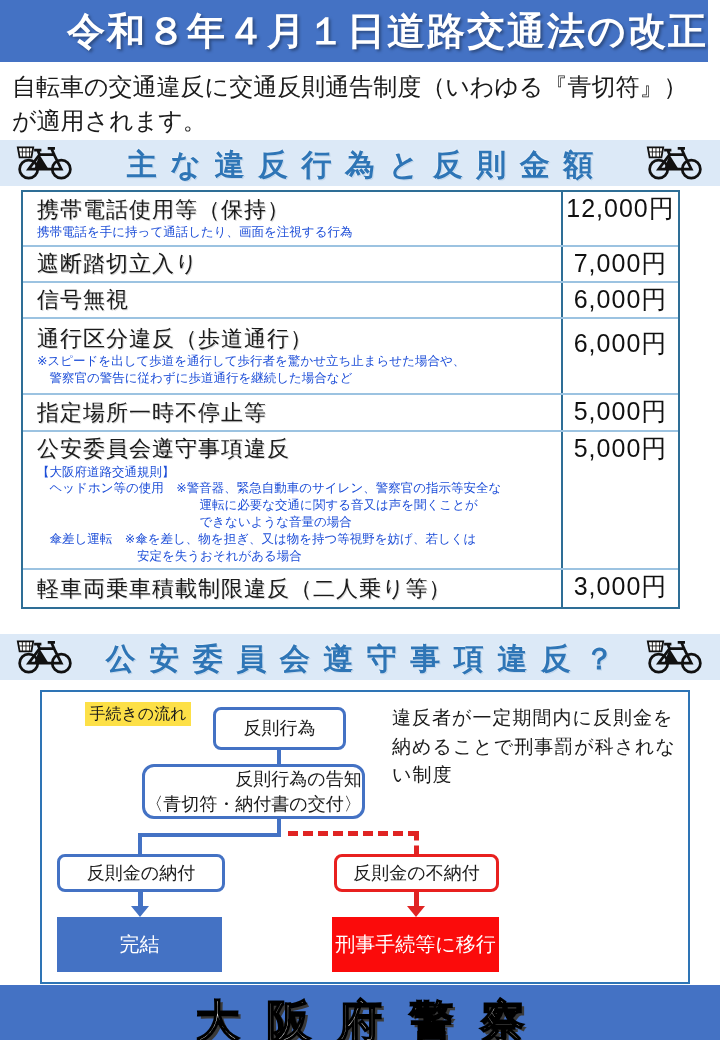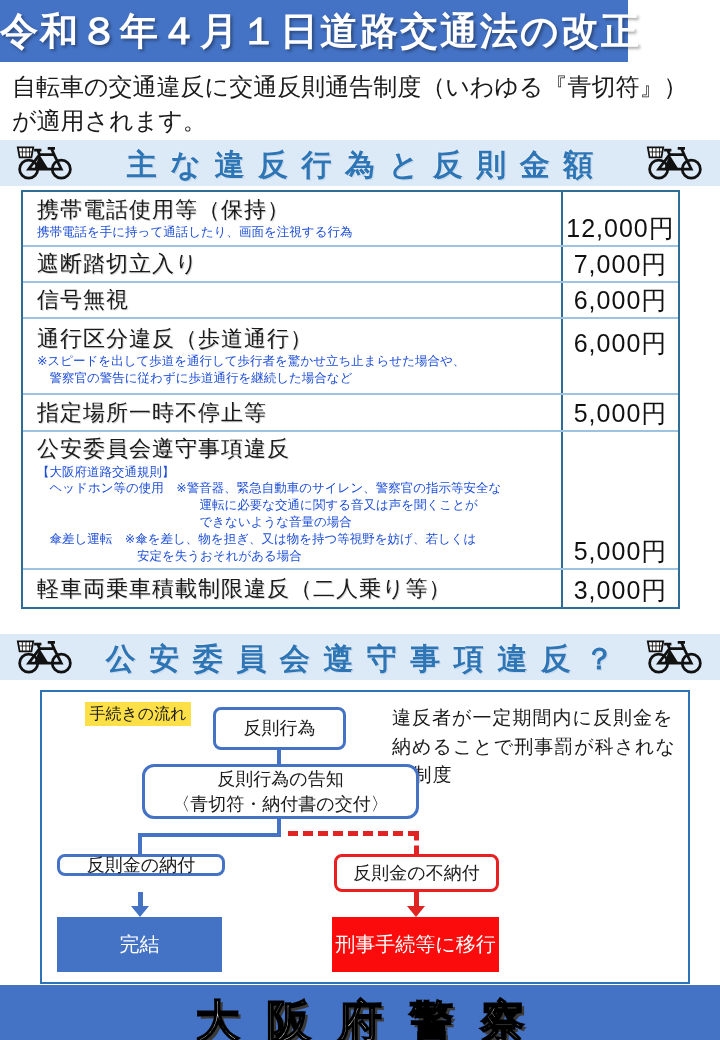--- a/index.html
+++ b/index.html
@@ -4,22 +4,22 @@
 <style>
   html,body{margin:0;padding:0;background:#e8e8e8;}
   .page{
     position:relative;width:720px;height:1040px;margin:0 auto;background:#fff;
     font-family:"Liberation Sans","DejaVu Sans",sans-serif;color:#111;overflow:hidden;
   }
   .pre{white-space:pre-line;}
 
   
   .header{
-    position:absolute;left:0;top:0;width:628px;height:62px;background:#4472c4;
-    display:flex;align-items:center;justify-content:flex-start;
+    position:absolute;left:0;top:0;width:708px;height:62px;background:#4472c4;
+    display:flex;align-items:center;justify-content:flex-end;
   }
   .header .title{
     color:#fff;font-size:38px;font-weight:bold;letter-spacing:2px;
     text-shadow:2px 2px 3px rgba(0,0,0,.35);white-space:nowrap;
   }
 
   
   .intro{
     position:absolute;left:0;top:62px;width:720px;height:78px;background:#fff;
     box-sizing:border-box;padding:8px 10px 0 12px;
@@ -41,21 +41,21 @@
   
   .vtable{
     position:absolute;left:21px;top:190px;width:659px;box-sizing:border-box;
     border:2px solid #2e6e96;background:#fff;
   }
   .vrow{display:flex;box-sizing:border-box;border-top:2px solid #9cc3e1;}
   .vrow:first-child{border-top:none;}
   .vcell-main{flex:1;box-sizing:border-box;padding:3px 8px 3px 14px;display:flex;flex-direction:column;justify-content:center;}
   .vcell-fine{
     flex:0 0 117px;box-sizing:border-box;border-left:2px solid #2e6e96;
-    display:flex;align-items:flex-end;justify-content:center;
+    display:flex;align-items:flex-start;justify-content:center;
   }
   .vtitle{font-size:22px;color:#1a1a1a;letter-spacing:1px;line-height:1.25;text-shadow:1px 1px 0 #d8d8d8;}
   .vnote{font-size:12.5px;color:#1d4ed8;line-height:1.35;margin-top:1px;}
   .vfine{font-size:25px;color:#111;letter-spacing:1px;}
   .h57{min-height:53px;} .h40{min-height:36px;} .h80{min-height:76px;}
   .h41{min-height:37px;} .h138{min-height:134px;} .h43{min-height:39px;}
 
   
   .flow{
     position:absolute;left:40px;top:690px;width:650px;height:294px;box-sizing:border-box;
@@ -68,22 +68,22 @@
   }
   .flow-desc{
     position:absolute;left:350px;top:12px;width:292px;font-size:19px;line-height:1.5;color:#1a1a1a;letter-spacing:1px;
   }
   .node{
     position:absolute;border:3px solid #4472c4;border-radius:8px;background:#fff;
     display:flex;align-items:center;justify-content:center;text-align:center;
     font-size:18px;color:#1a1a1a;line-height:1.35;
   }
   .node-start{left:171px;top:15px;width:133px;height:43px;}
-  .node-notice{left:100px;top:72px;width:277px;height:55px;border-radius:12px;}
-  .node-pay{left:15px;top:162px;width:168px;height:22px;}
+  .node-notice{left:100px;top:72px;width:223px;height:55px;border-radius:12px;text-align:right;}
+  .node-pay{left:15px;top:162px;width:168px;height:38px;}
   .node-nopay{left:292px;top:162px;width:165px;height:38px;border-color:#e8201f;}
   .node-done{left:15px;top:225px;width:165px;height:55px;background:#4472c4;border:none;border-radius:0;color:#fff;font-size:20px;}
   .node-criminal{left:290px;top:225px;width:167px;height:55px;background:#fb0b0b;border:none;border-radius:0;color:#fff;font-size:20px;}
   .ln{position:absolute;background:#4472c4;}
   .ln-v1{left:235px;top:56px;width:4px;height:18px;}
   .ln-v2{left:235px;top:125px;width:4px;height:20px;}
   .ln-h1{left:96px;top:141px;width:143px;height:4px;}
   .ln-v3{left:96px;top:141px;width:4px;height:22px;}
   .dash-h{position:absolute;left:246px;top:139px;width:130px;border-top:5px dashed #e02423;}
   .dash-v{position:absolute;left:372px;top:139px;height:24px;border-left:5px dashed #e02423;}

